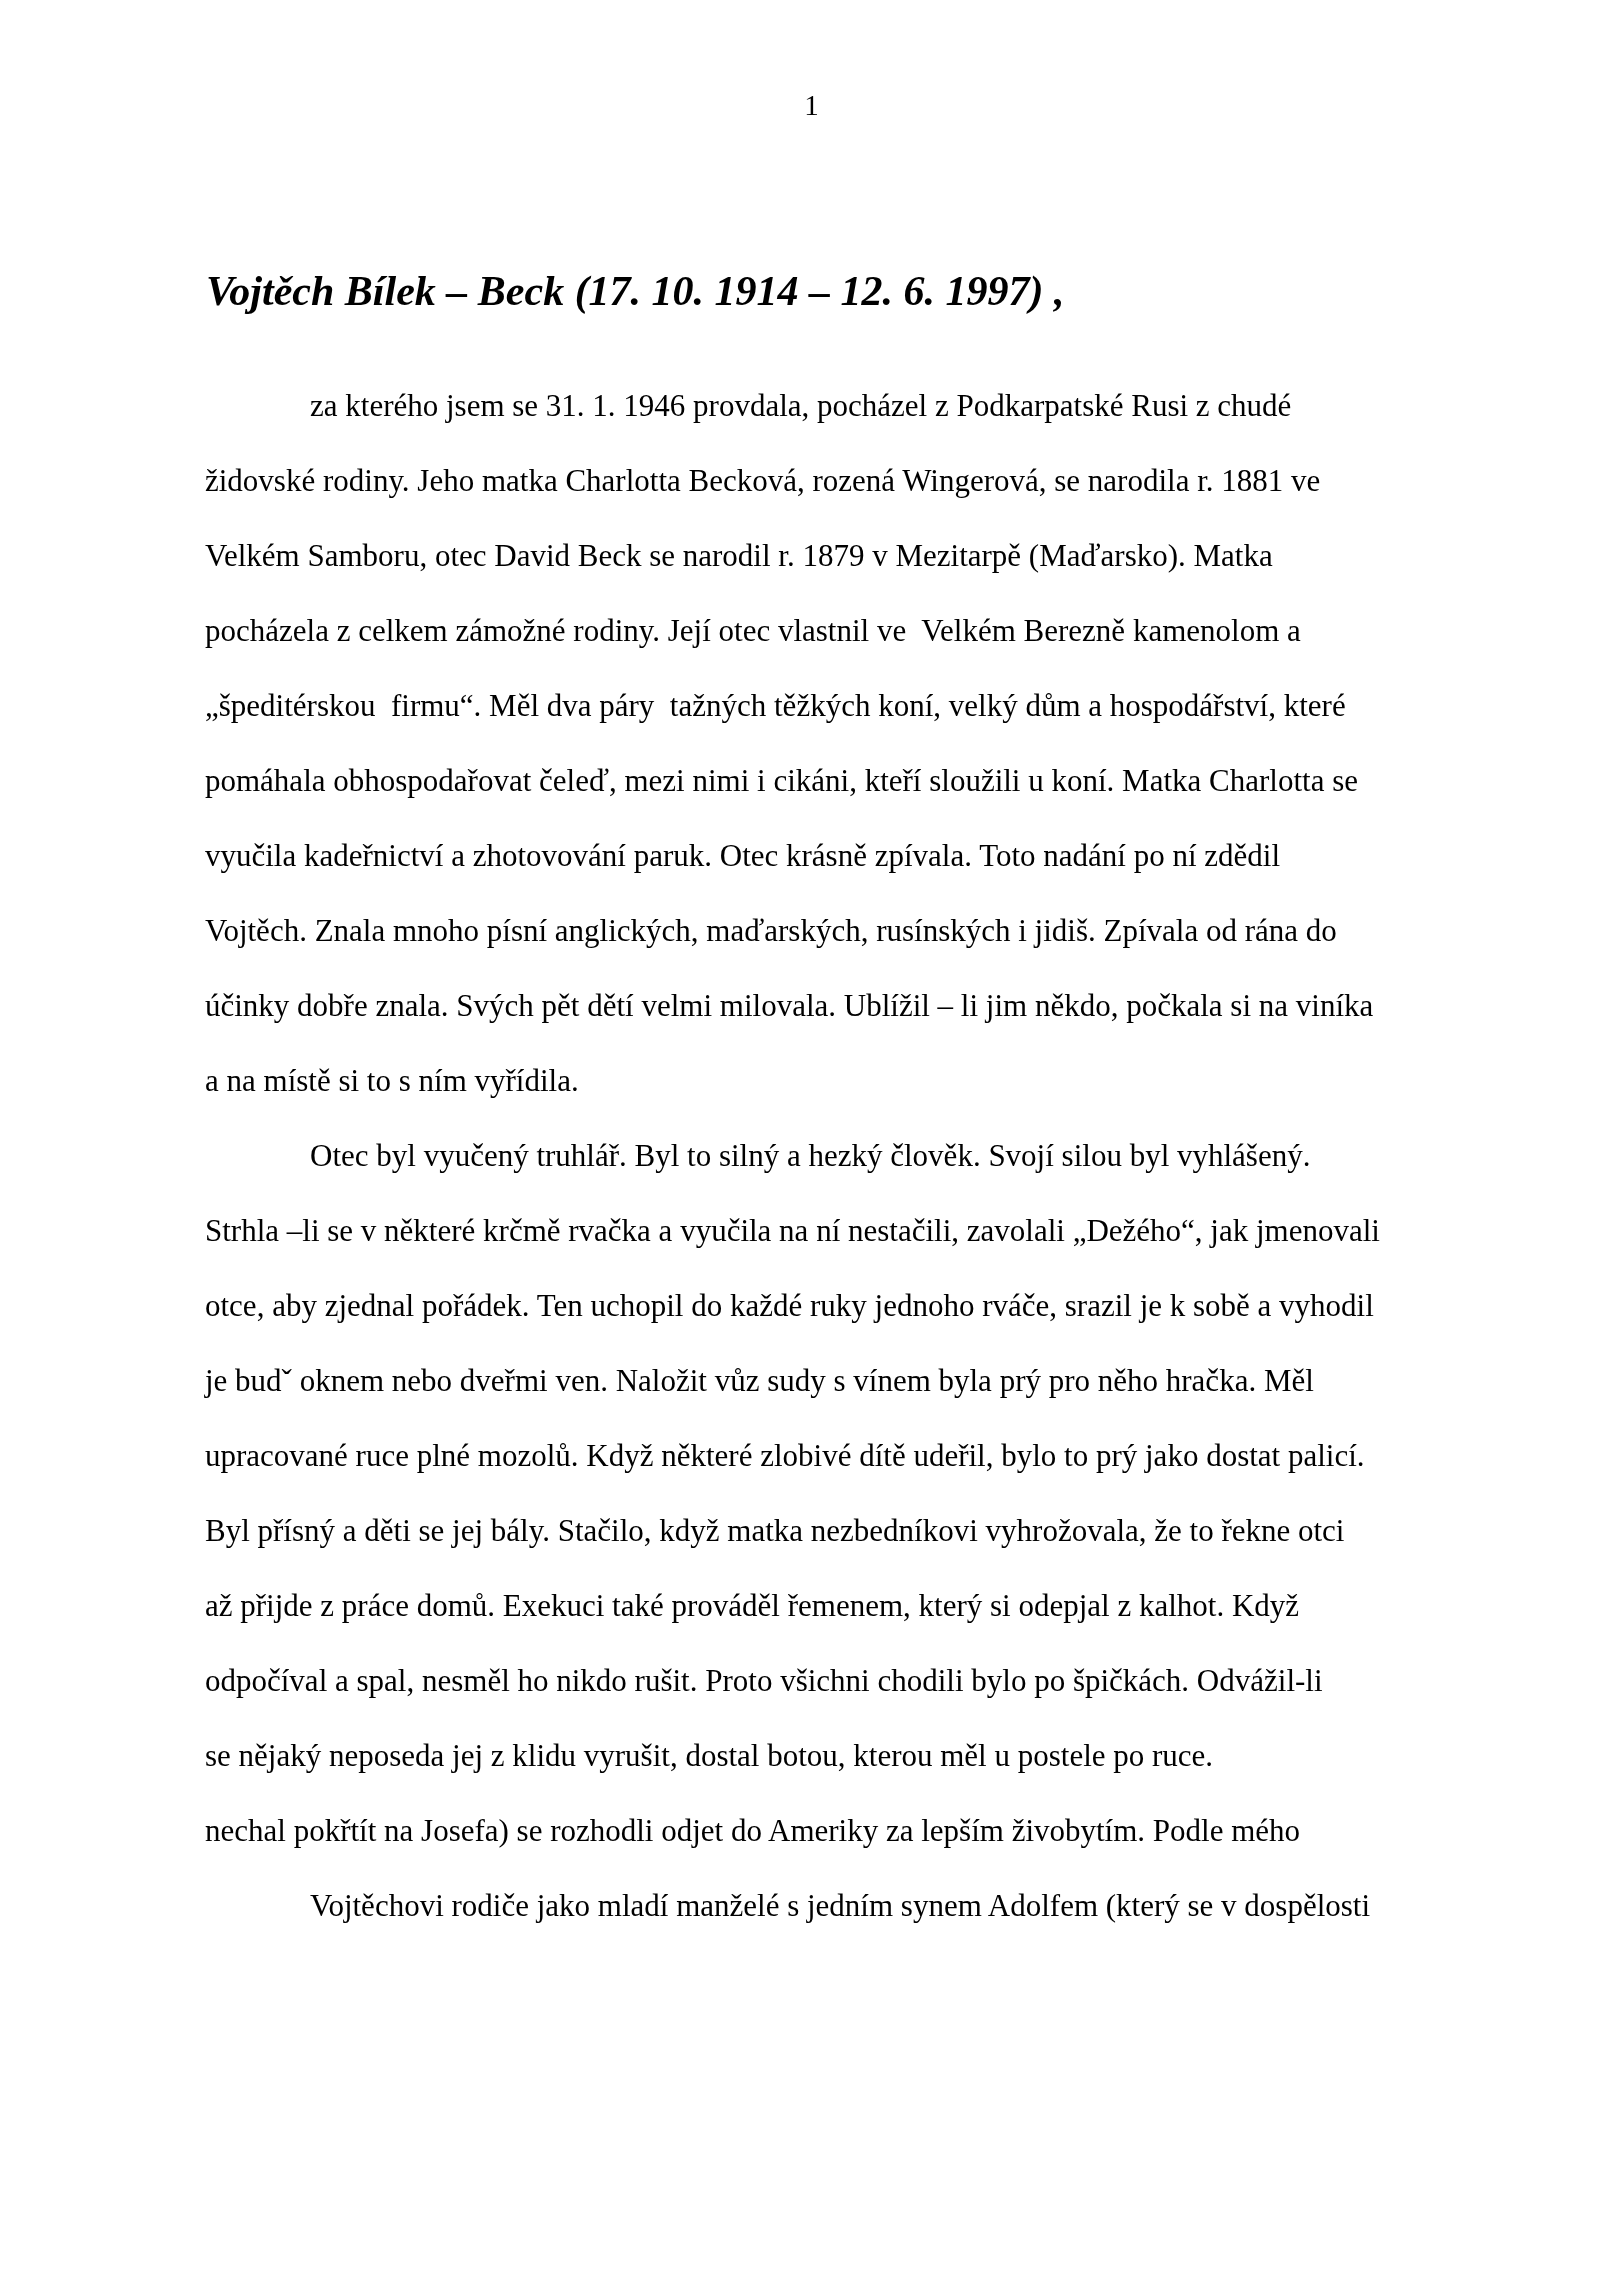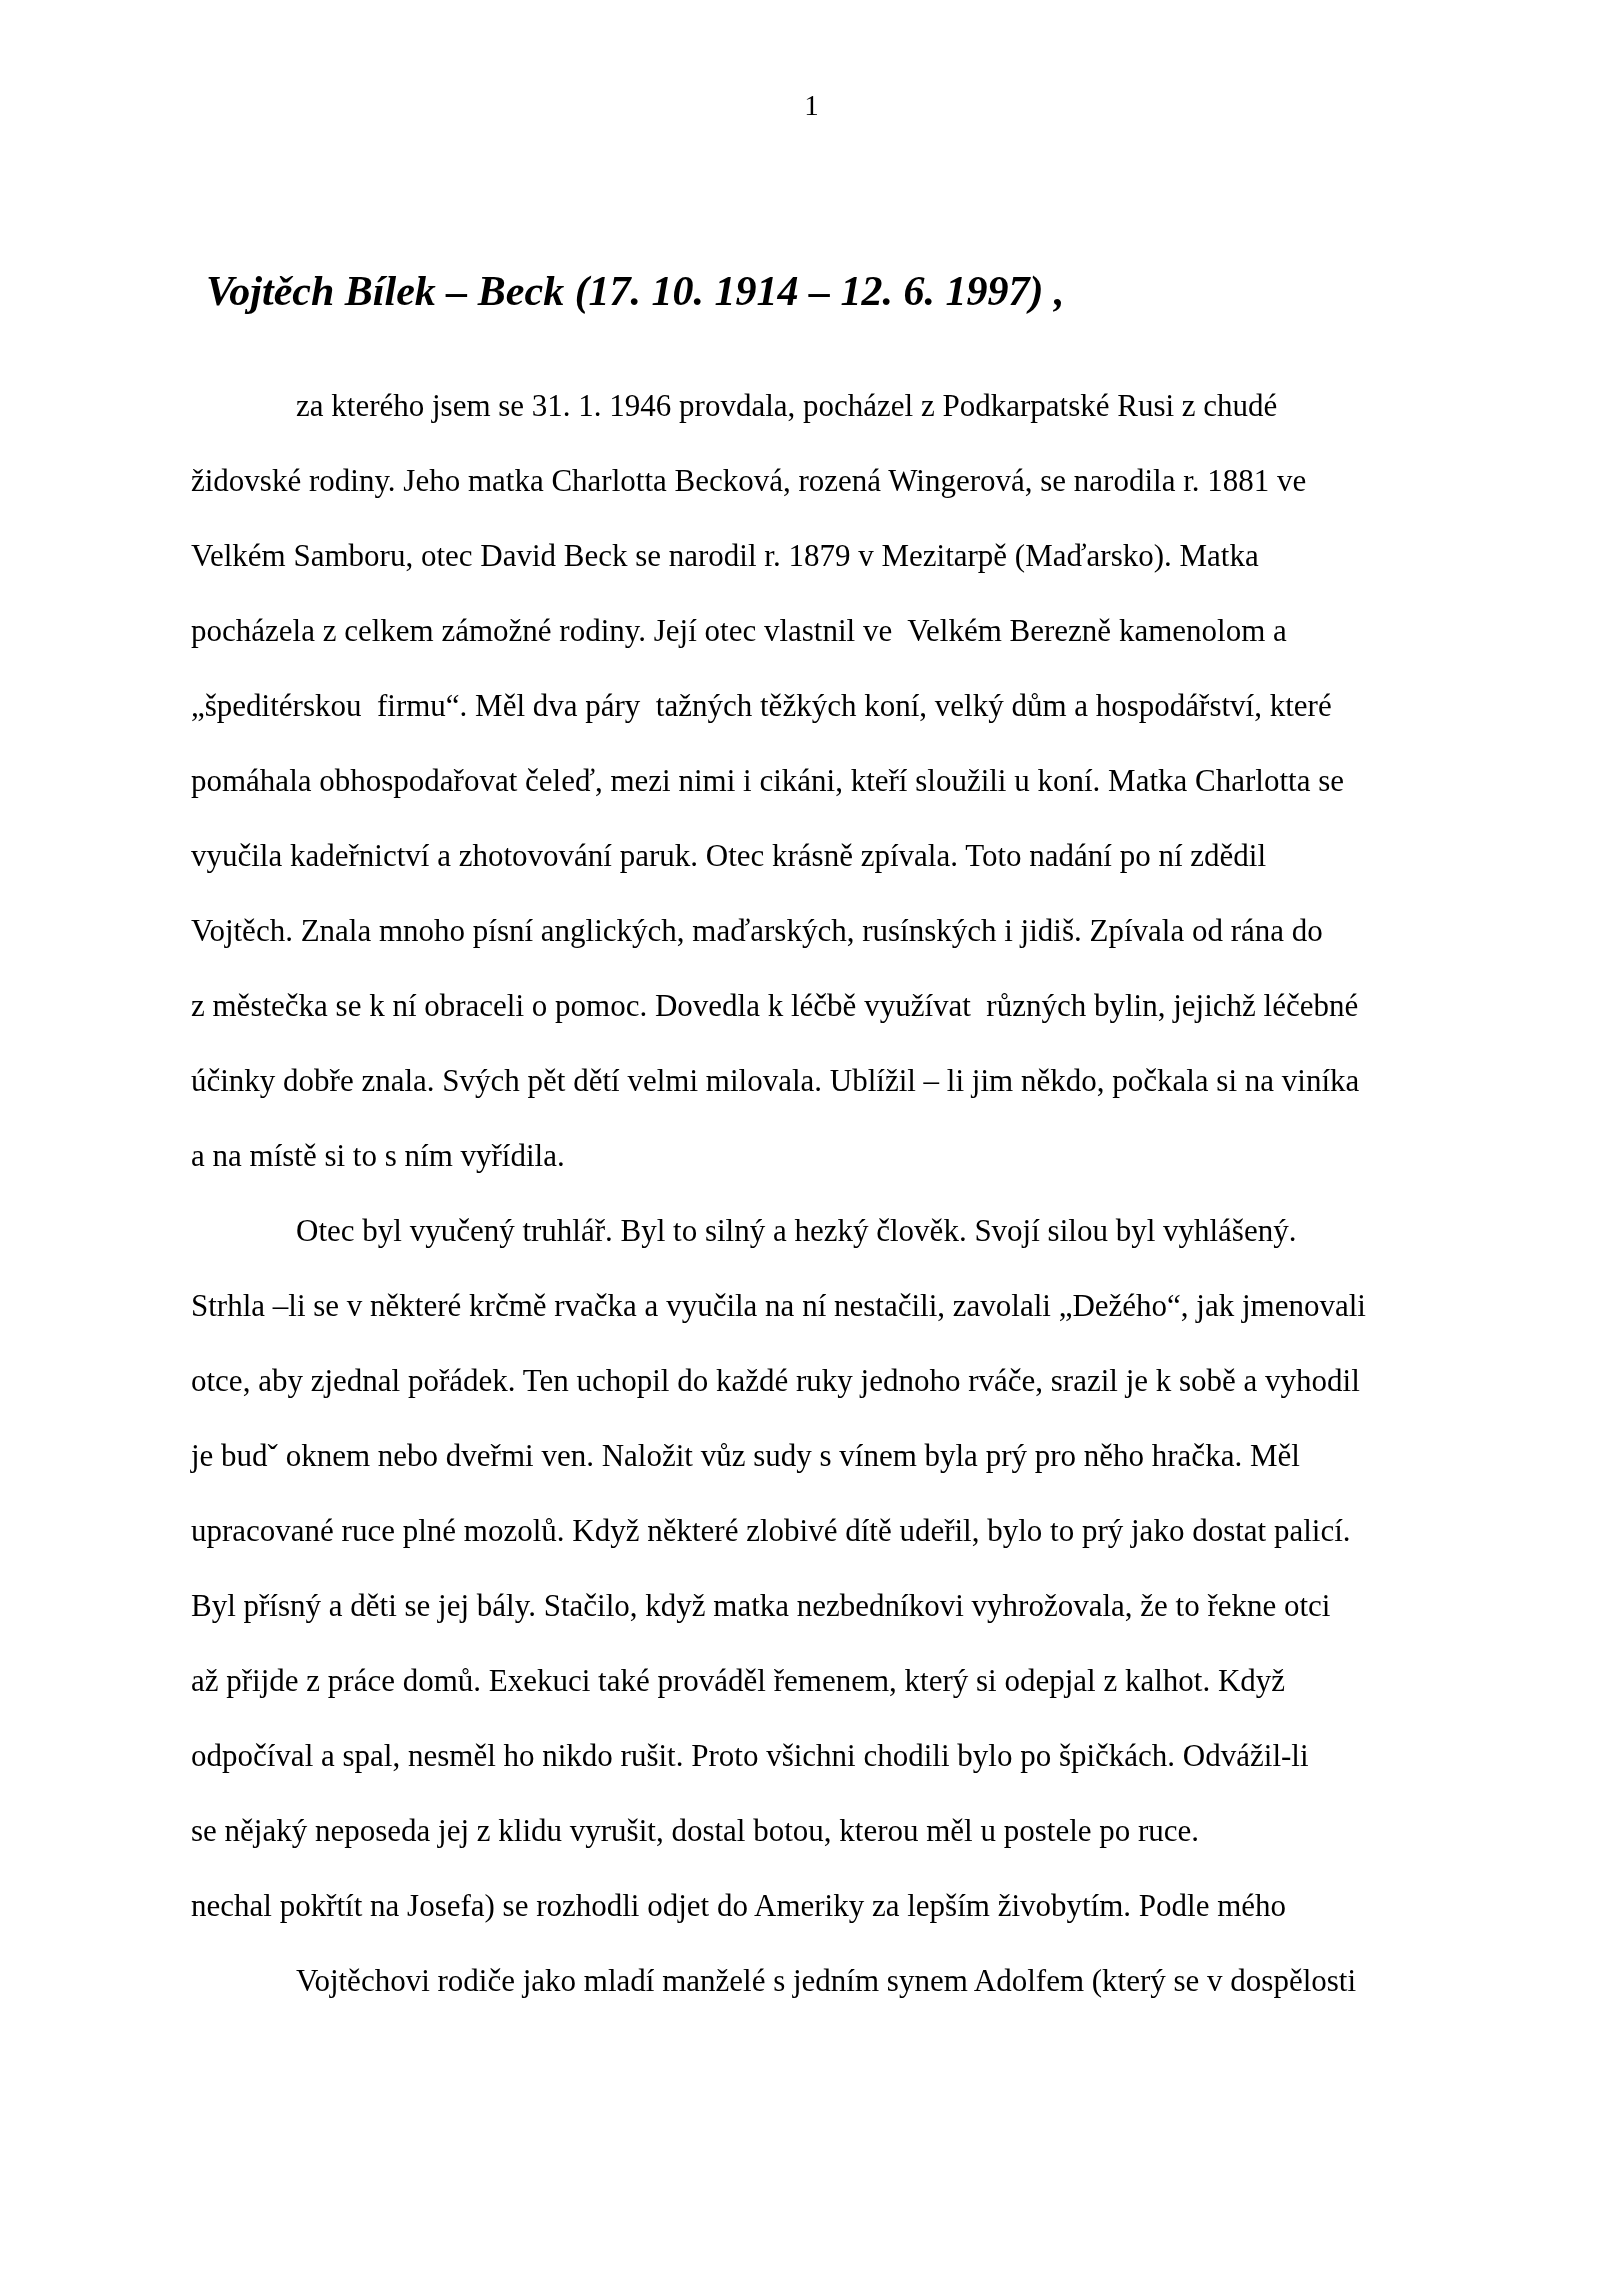--- a/index.html
+++ b/index.html
@@ -27,21 +27,21 @@
     left: 206px;
     top: 267px;
     font-size: 42px;
     font-weight: bold;
     font-style: italic;
     white-space: pre;
     letter-spacing: 0px;
   }
   .body-text {
     position: absolute;
-    left: 191px;
+    left: 205px;
     top: 368px;
     width: 1243px;
   }
   .paragraph { }
   .line {
     font-size: 31px;
     line-height: 75px;
     height: 75px;
     white-space: pre;       
   }
@@ -60,21 +60,20 @@
 
     <div class="paragraph">
       <div class="line indent">za kterého jsem se 31. 1. 1946 provdala, pocházel z Podkarpatské Rusi z chudé</div>
       <div class="line">židovské rodiny. Jeho matka Charlotta Becková, rozená Wingerová, se narodila r. 1881 ve</div>
       <div class="line">Velkém Samboru, otec David Beck se narodil r. 1879 v Mezitarpě (Maďarsko). Matka</div>
       <div class="line">pocházela z celkem zámožné rodiny. Její otec vlastnil ve  Velkém Berezně kamenolom a</div>
       <div class="line">„špeditérskou  firmu“. Měl dva páry  tažných těžkých koní, velký dům a hospodářství, které</div>
       <div class="line">pomáhala obhospodařovat čeleď, mezi nimi i cikáni, kteří sloužili u koní. Matka Charlotta se</div>
       <div class="line">vyučila kadeřnictví a zhotovování paruk. Otec krásně zpívala. Toto nadání po ní zdědil</div>
       <div class="line">Vojtěch. Znala mnoho písní anglických, maďarských, rusínských i jidiš. Zpívala od rána do</div>
-      <div class="line">z městečka se k ní obraceli o pomoc. Dovedla k léčbě využívat  různých bylin, jejichž léčebné</div>
       <div class="line">účinky dobře znala. Svých pět dětí velmi milovala. Ublížil – li jim někdo, počkala si na viníka</div>
       <div class="line">a na místě si to s ním vyřídila.</div>
     </div>
 
     <div class="paragraph">
       <div class="line indent">Otec byl vyučený truhlář. Byl to silný a hezký člověk. Svojí silou byl vyhlášený.</div>
       <div class="line">Strhla –li se v některé krčmě rvačka a vyučila na ní nestačili, zavolali „Dežého“, jak jmenovali</div>
       <div class="line">otce, aby zjednal pořádek. Ten uchopil do každé ruky jednoho rváče, srazil je k sobě a vyhodil</div>
       <div class="line">je budˇ oknem nebo dveřmi ven. Naložit vůz sudy s vínem byla prý pro něho hračka. Měl</div>
       <div class="line">upracované ruce plné mozolů. Když některé zlobivé dítě udeřil, bylo to prý jako dostat palicí.</div>

